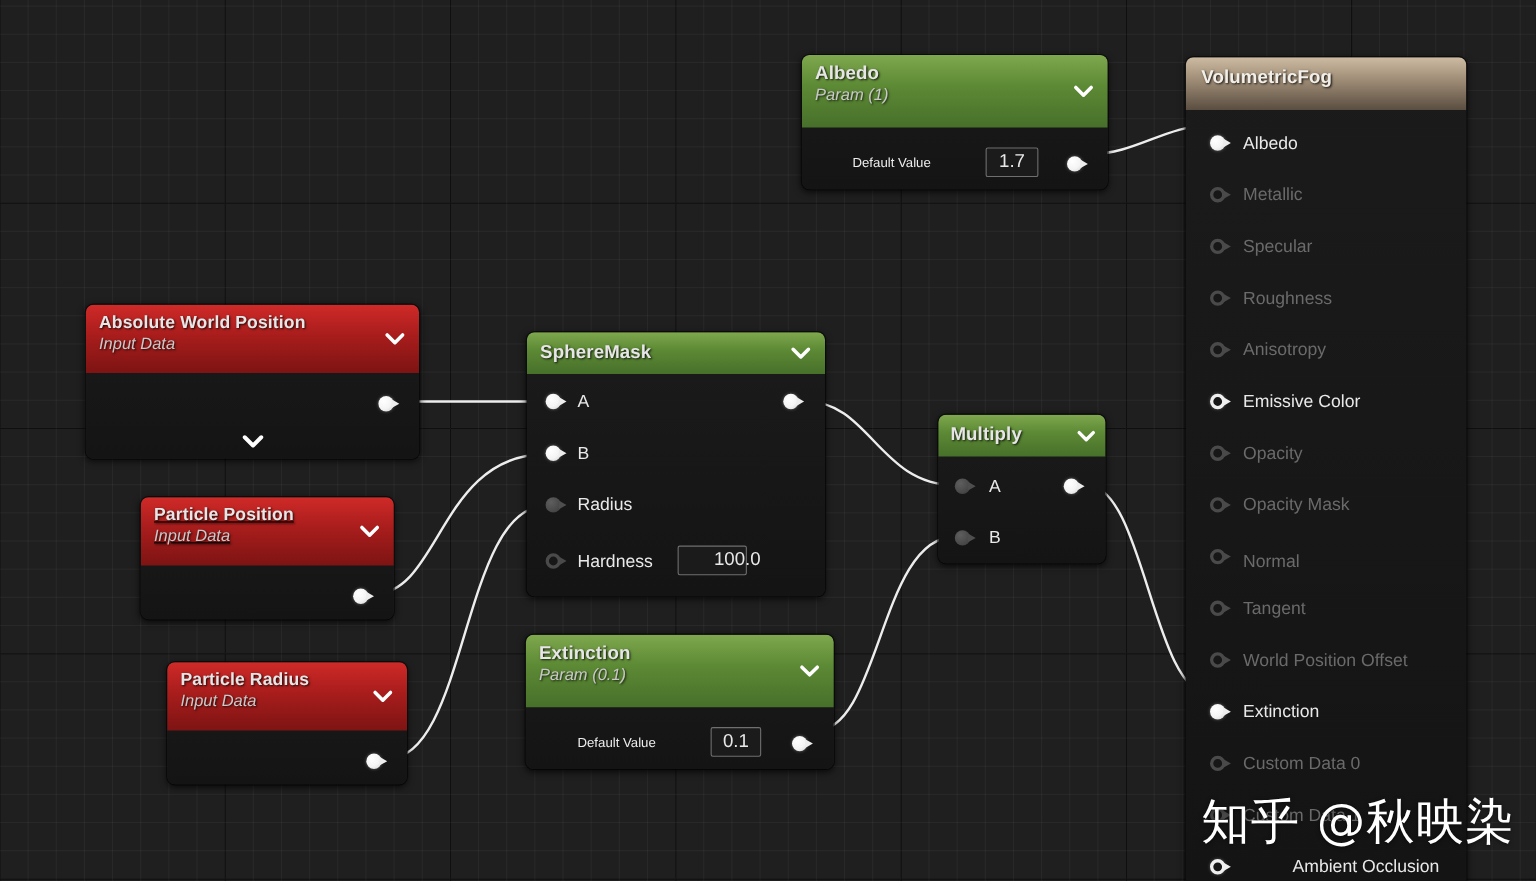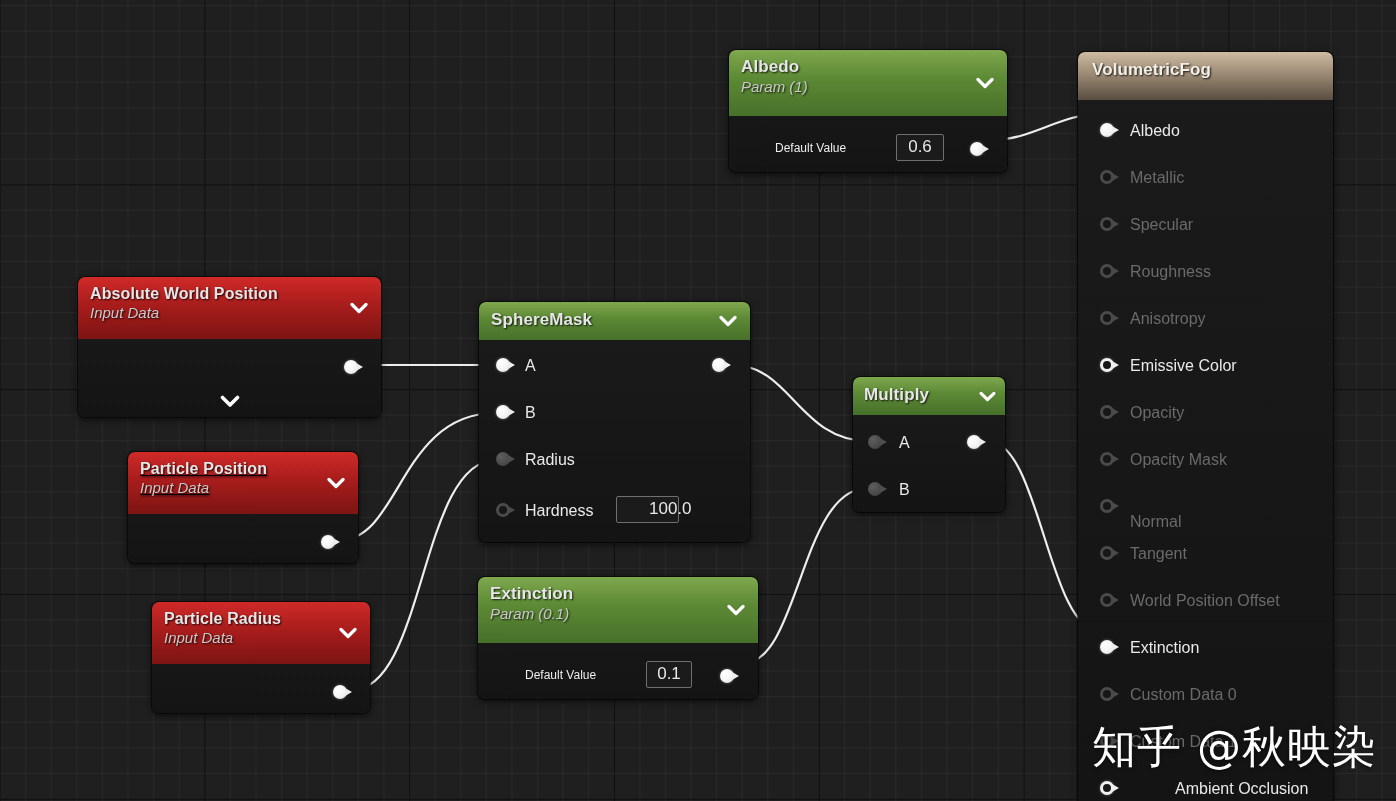--- a/index.html
+++ b/index.html
@@ -218,21 +218,21 @@
       <div class="node-title">Albedo</div>
       <div class="node-subtitle">Param (1)</div>
       <span class="chevron">
         <svg width="18" height="12" viewBox="0 0 18 12">
             <path d="M2 2.5 L9 9.5 L16 2.5" stroke="#ffffff" stroke-width="3.2" fill="none" stroke-linecap="round" stroke-linejoin="round"></path>
           </svg>
       </span>
     </div>
     <div class="node-body" style="height:56px;">
       <div class="field-label" style="left:46px; top:24px;">Default Value</div>
-      <div class="value-box" style="left:167px; top:18px; width:48px;">0.6</div>
+      <div class="value-box" style="left:167px; top:18px; width:48px;">1.7</div>
       <span class="pin pin-on" style="left:241px; top:25px;">
         <span class="pin-dot"></span>
         <span class="pin-arrow"></span>
       </span>
     </div>
   </div>
 
   <div class="node" id="node-awp" style="left:78px; top:277px; width:303px; height:140px;">
     <div class="node-header hdr-red" style="height:62px;">
       <div class="node-title" style="font-size:16px;">Absolute World Position</div>
@@ -450,21 +450,21 @@
           <span class="pin-arrow"></span>
         </span>
         <span class="pin-label dim" style="left:52px; top:18px;">Opacity Mask</span>
       </div>
 
       <div class="vf-row">
         <span class="pin pin-ring" style="left:22px; top:17px;">
           <span class="pin-dot"></span>
           <span class="pin-arrow"></span>
         </span>
-        <span class="pin-label dim" style="left:52px; top:33px;">Normal</span>
+        <span class="pin-label dim" style="left:52px; top:22px;">Normal</span>
       </div>
 
       <div class="vf-row">
         <span class="pin pin-ring" style="left:22px; top:17px;">
           <span class="pin-dot"></span>
           <span class="pin-arrow"></span>
         </span>
         <span class="pin-label dim" style="left:52px; top:18px;">Tangent</span>
       </div>
 

